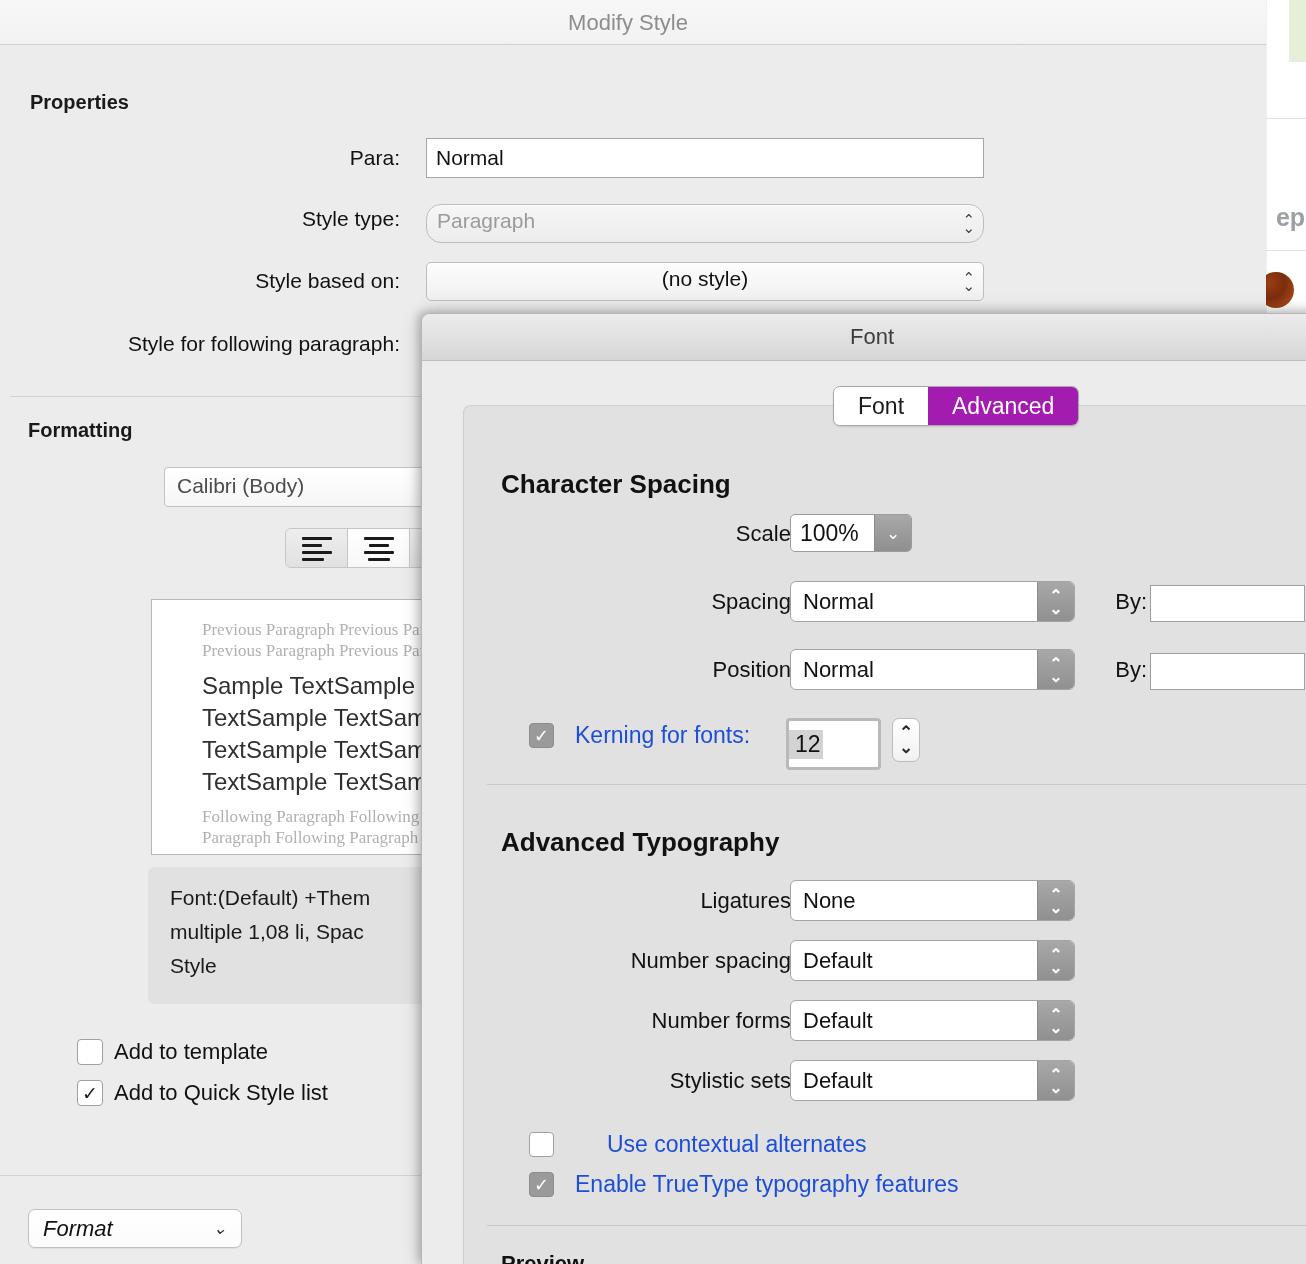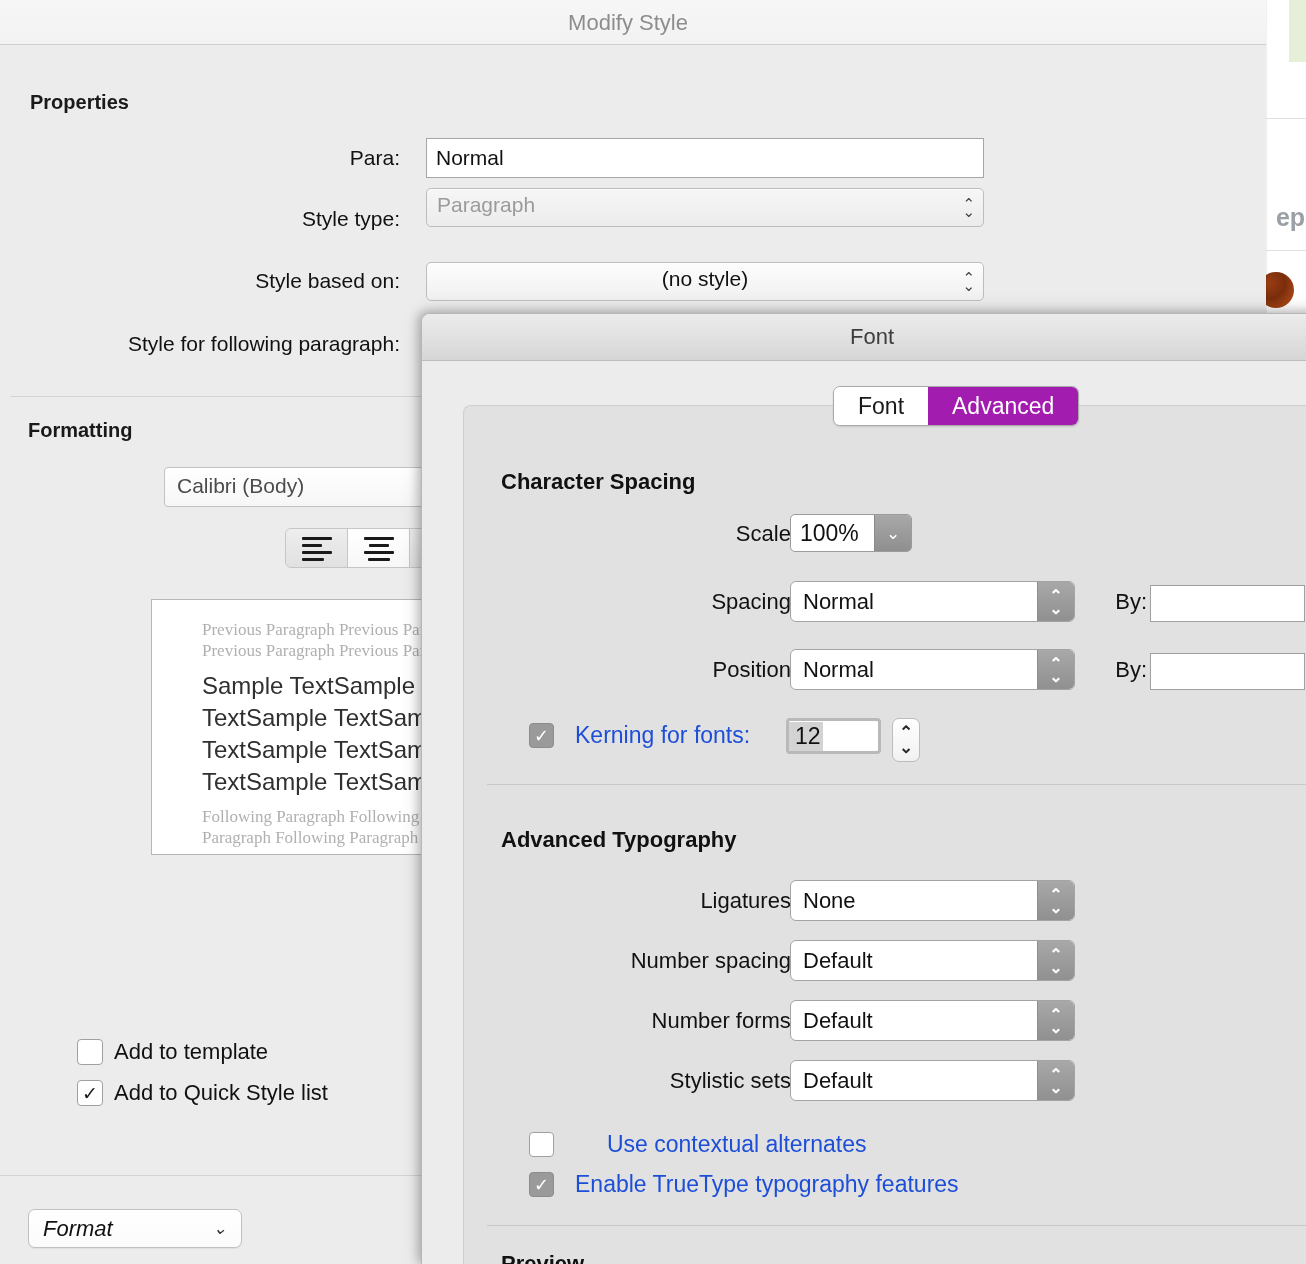--- a/index.html
+++ b/index.html
@@ -167,21 +167,21 @@
     border:1px solid #a9a9a9; z-index:5;
     box-shadow:0 1px 2px rgba(0,0,0,.12);
   }
   .tab {
     height:38px; display:flex; align-items:center; justify-content:center;
     font-size:23px; padding:0 24px; box-sizing:border-box;
   }
   .tab.inactive { background:#ffffff; color:#1a1a1a; }
   .tab.active { background:#a21caf; color:#ffffff; }
 
-  .fd-heading { position:absolute; font-size:22px; font-weight:bold; color:#111;text-align:center; }
+  .fd-heading { position:absolute; font-size:26px; font-weight:bold; color:#111;text-align:center; }
   .fd-label { position:absolute; font-size:22px; color:#111; text-align:right; }
 
   .fd-popup {
     position:absolute; box-sizing:border-box; display:flex; align-items:center;
     background:#ffffff; border:1px solid #a4a4a4; border-radius:6px;
     font-size:22px; color:#111; padding-left:12px; overflow:hidden;
   }
   .fd-popup .arrow-pad {
     position:absolute; right:0; top:0; bottom:0; width:36px;
     background: linear-gradient(to bottom,#a8a8a8 0%, #909090 100%);
@@ -256,21 +256,21 @@
     <div class="modify-title">
       <span>Modify Style</span>
     </div>
 
     <div class="section-head" style="left:90px; top:91px;">Properties</div>
 
     <div class="field-label" style="left:230px; top:146px; width:230px;">Para:</div>
     <input class="text-input" style="left: 486px; top: 138px; width: 558px; height: 40px;" value="Normal">
 
     <div class="field-label" style="left:230px; top:207px; width:230px;">Style type:</div>
-    <div class="popup-btn disabled" style="left:486px; top:188px; width:558px; height:39px;">
+    <div class="popup-btn disabled" style="left:486px; top:204px; width:558px; height:39px;border-radius:15px;">
       <span>Paragraph</span>
       <span class="stepper-glyph">
           <span>⌃</span>
           <span>⌄</span>
         </span>
     </div>
 
     <div class="field-label" style="left:230px; top:269px; width:230px;">Style based on:</div>
     <div class="popup-btn centered" style="left:486px; top:262px; width:558px; height:39px;">
       <span>(no style)</span>
@@ -322,20 +322,25 @@
 
       <div class="prev-sample" style="position:absolute; left:50px; top:70px;">Sample TextSample T</div>
       <div class="prev-sample" style="position:absolute; left:50px; top:102px;">TextSample TextSamp</div>
       <div class="prev-sample" style="position:absolute; left:50px; top:134px;">TextSample TextSamp</div>
       <div class="prev-sample" style="position:absolute; left:50px; top:166px;">TextSample TextSamp</div>
 
       <div class="prev-serif" style="position:absolute; left:50px; top:206px;">Following Paragraph Following Pa</div>
       <div class="prev-serif" style="position:absolute; left:50px; top:227px;">Paragraph Following Paragraph F</div>
     </div>
 
+    <div class="desc-box" style="left:208px; top:867px; width:352px; height:137px;">
+      <div>Font:(Default) +Them</div>
+      <div>multiple 1,08 li, Spac</div>
+      <div>Style</div>
+    </div>
 
     <div class="cb-row" style="left:137px; top:1039px;">
       <span class="cb-box"></span>
       <span class="cb-label">Add to template</span>
     </div>
 
     <div class="cb-row" style="left:137px; top:1080px;">
       <span class="cb-box">✓</span>
       <span class="cb-label">Add to Quick Style list</span>
     </div>
@@ -391,21 +396,21 @@
           <span>⌄</span>
         </span>
     </div>
     <div class="fd-label" style="left:640px; top:343px; width:85px;">By:</div>
     <input class="by-input" style="left: 728px; top: 339px; width: 155px; height: 37px;" value="">
 
     <div class="fd-cb-row" style="left:107px; top:408px;">
       <span class="fd-cb-box checked">✓</span>
       <span class="fd-cb-label">Kerning for fonts:</span>
     </div>
-    <div class="kern-field" style="left:364px; top:404px; width:95px; height:36px;">
+    <div class="kern-field" style="left:364px; top:404px; width:95px; height:52px;">
       <span class="sel">12</span>
     </div>
     <div class="sep-stepper" style="left:470px; top:404px; height:44px;">
         <span>⌃</span>
         <span>⌄</span>
       </div>
 
     <div class="fd-divider" style="left:65px; top:470px; width:835px;"></div>
 
     <div class="fd-heading" style="left:79px; top:513px;">Advanced Typography</div>

